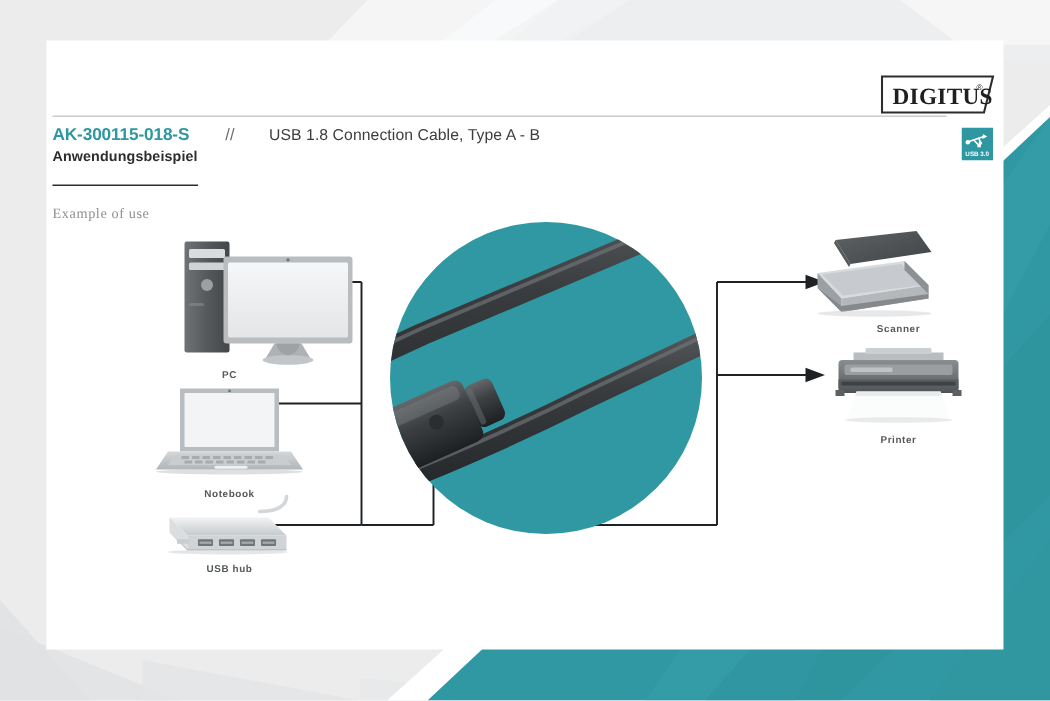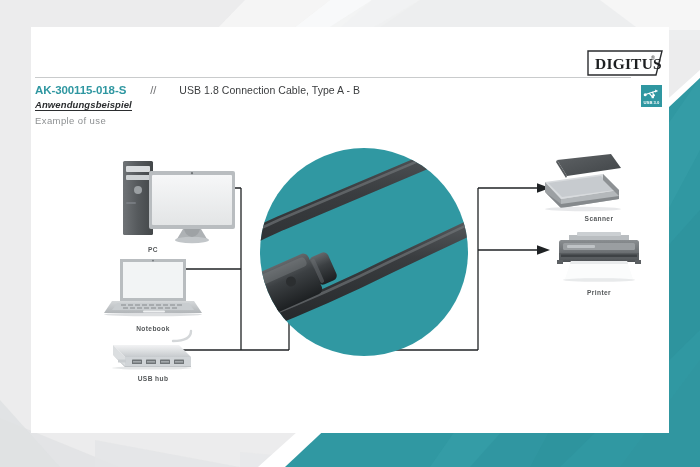--- a/index.html
+++ b/index.html
@@ -34,24 +34,24 @@
   }
   .slashes{font-size:11px;color:#6d6e70;padding:0 7px 0 8px;font-weight:normal;}
   .title-text{font-size:10.5px;color:#3b3d3f;letter-spacing:0.05px;}
   .title-rule{
     position:absolute;left:35px;top:77px;width:596px;height:1px;background:#c9cbcc;
   }
   
   .sect{position:absolute;left:35px;top:94px;}
   .sect-de{
     font-size:9.5px;font-weight:bold;color:#2b2d2f;letter-spacing:0.1px;
-    border-bottom:1px solid #2b2d2f;display:inline-block;padding-bottom:0;font-style:italic;
+    border-bottom:1px solid #2b2d2f;display:inline-block;padding-bottom:13px;
   }
   .sect-en{
-    font-size:9.5px;color:#8d9092;letter-spacing:0.4px;margin-top:3px;
+    font-size:9.5px;color:#8d9092;letter-spacing:0.4px;margin-top:14px;font-family:Liberation Serif, serif;
   }
   
   .usb-badge{position:absolute;left:641px;top:85px;width:21px;height:22px;}
   
   .diagram{position:absolute;left:31px;top:135px;width:638px;height:260px;}
 </style>
 </head>
 <body>
 
 <svg id="bg" viewBox="0 0 700 467" xmlns="http://www.w3.org/2000/svg">

